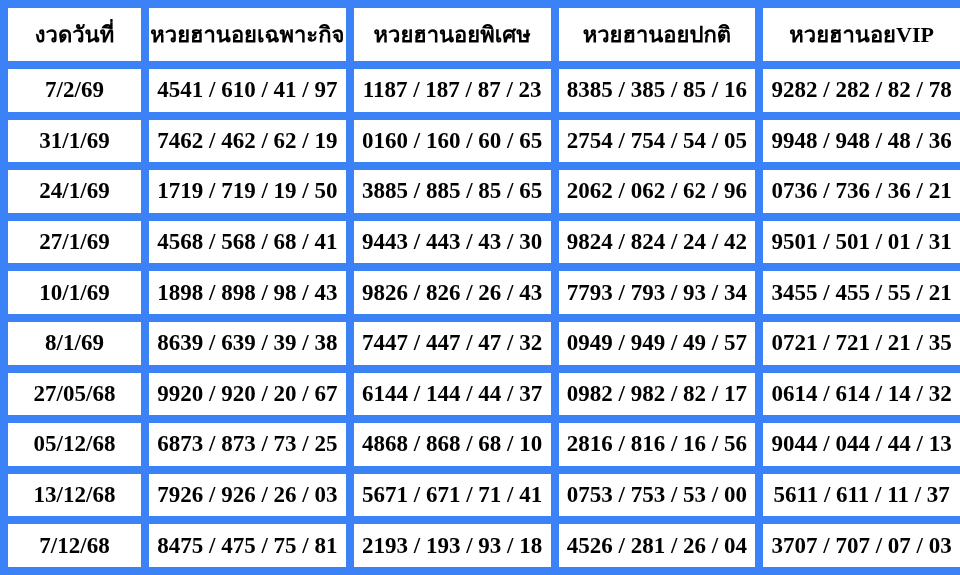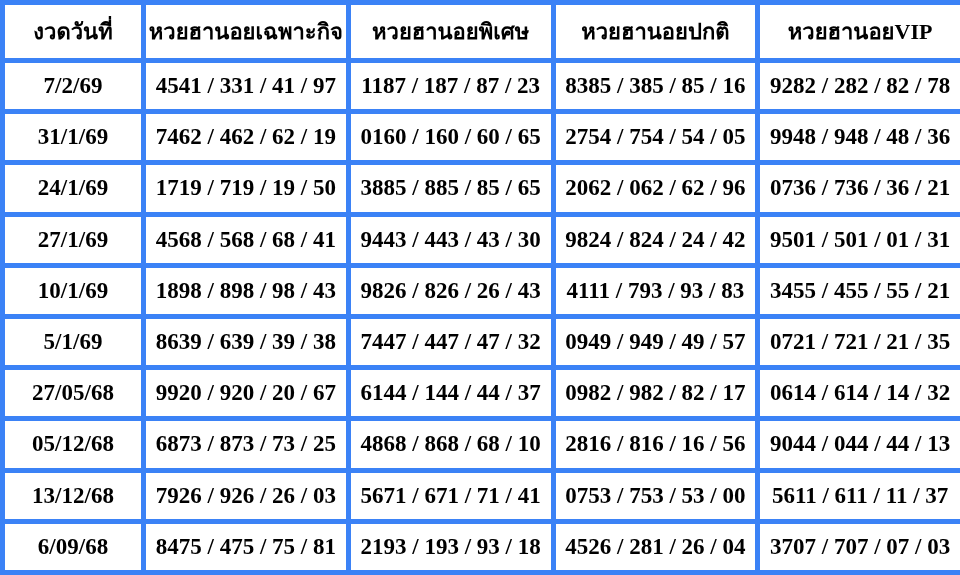--- a/index.html
+++ b/index.html
@@ -15,21 +15,21 @@
   }
   table.results {
     border-collapse: collapse;
     width: 960px;
     height: 575px;
     table-layout: fixed;
     background: #ffffff;
   }
   table.results th,
   table.results td {
-    border: 5px solid #3b82f6;
+    border: 8px solid #3b82f6;
     text-align: center;
     vertical-align: middle;
     font-weight: bold;
     color: #000000;
     padding: 0;
     white-space: nowrap;
     overflow: hidden;
   }
   table.results th {
     font-size: 22px;
@@ -57,21 +57,21 @@
       <th>งวดวันที่</th>
       <th>หวยฮานอยเฉพาะกิจ</th>
       <th>หวยฮานอยพิเศษ</th>
       <th>หวยฮานอยปกติ</th>
       <th>หวยฮานอยVIP</th>
     </tr>
   </thead>
   <tbody>
       <tr>
         <td>7/2/69</td>
-        <td>4541 / 331 / 41 / 97</td>
+        <td>4541 / 610 / 41 / 97</td>
         <td>1187 / 187 / 87 / 23</td>
         <td>8385 / 385 / 85 / 16</td>
         <td>9282 / 282 / 82 / 78</td>
       </tr>
       <tr>
         <td>31/1/69</td>
         <td>7462 / 462 / 62 / 19</td>
         <td>0160 / 160 / 60 / 65</td>
         <td>2754 / 754 / 54 / 05</td>
         <td>9948 / 948 / 48 / 36</td>
@@ -87,25 +87,25 @@
         <td>27/1/69</td>
         <td>4568 / 568 / 68 / 41</td>
         <td>9443 / 443 / 43 / 30</td>
         <td>9824 / 824 / 24 / 42</td>
         <td>9501 / 501 / 01 / 31</td>
       </tr>
       <tr>
         <td>10/1/69</td>
         <td>1898 / 898 / 98 / 43</td>
         <td>9826 / 826 / 26 / 43</td>
-        <td>4111 / 793 / 93 / 83</td>
+        <td>7793 / 793 / 93 / 34</td>
         <td>3455 / 455 / 55 / 21</td>
       </tr>
       <tr>
-        <td>5/1/69</td>
+        <td>8/1/69</td>
         <td>8639 / 639 / 39 / 38</td>
         <td>7447 / 447 / 47 / 32</td>
         <td>0949 / 949 / 49 / 57</td>
         <td>0721 / 721 / 21 / 35</td>
       </tr>
       <tr>
         <td>27/05/68</td>
         <td>9920 / 920 / 20 / 67</td>
         <td>6144 / 144 / 44 / 37</td>
         <td>0982 / 982 / 82 / 17</td>
@@ -119,20 +119,20 @@
         <td>9044 / 044 / 44 / 13</td>
       </tr>
       <tr>
         <td>13/12/68</td>
         <td>7926 / 926 / 26 / 03</td>
         <td>5671 / 671 / 71 / 41</td>
         <td>0753 / 753 / 53 / 00</td>
         <td>5611 / 611 / 11 / 37</td>
       </tr>
       <tr>
-        <td>6/09/68</td>
+        <td>7/12/68</td>
         <td>8475 / 475 / 75 / 81</td>
         <td>2193 / 193 / 93 / 18</td>
         <td>4526 / 281 / 26 / 04</td>
         <td>3707 / 707 / 07 / 03</td>
       </tr>
     </tbody>
 </table>
 
 </body></html>

